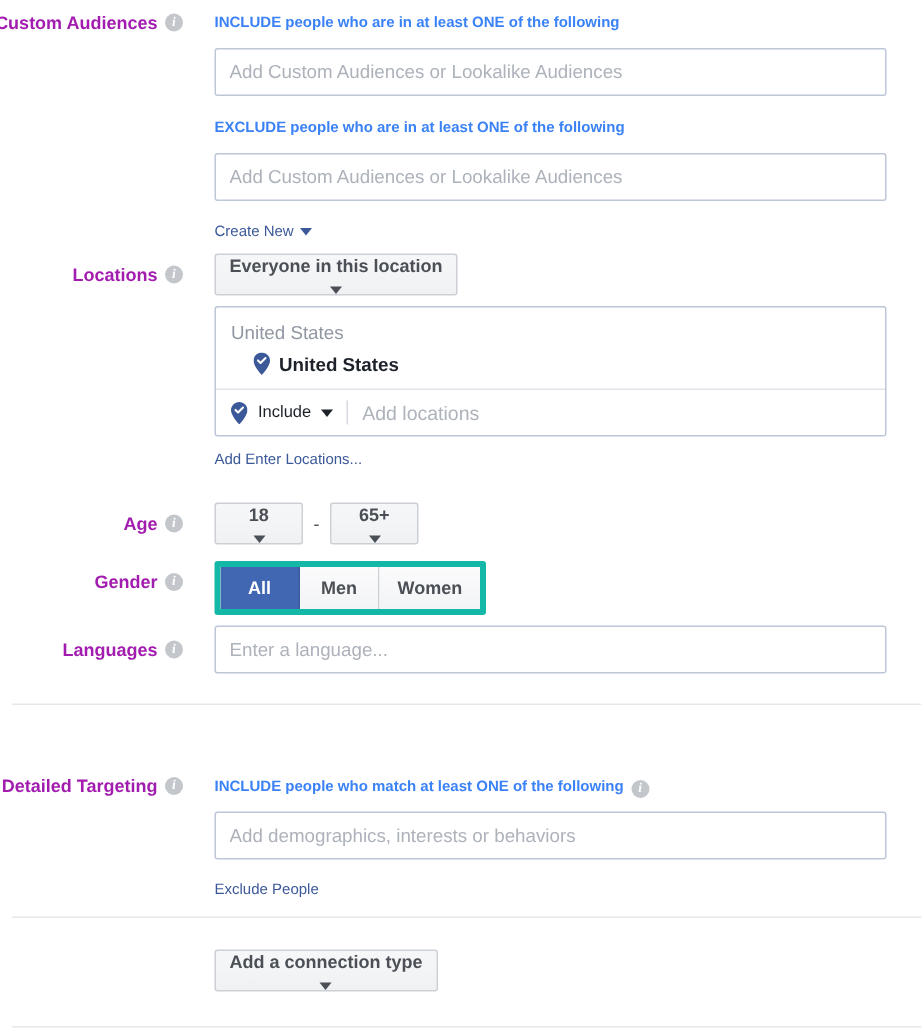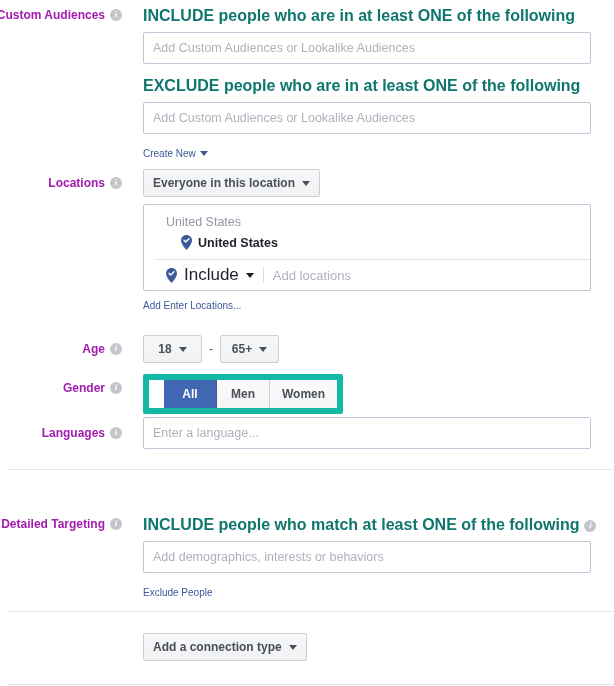--- a/index.html
+++ b/index.html
@@ -66,22 +66,22 @@
     font-weight: bold;
     font-style: italic;
     color: #ffffff;
     line-height: 13px;
   }
   .info-inline { margin-left: 5px; position: relative; top: 1px; }
 
   
   .section-heading {
     font-weight: bold;
-    font-size: 16px;
-    color: #0f766e;
+    font-size: 10px;
+    color: #3b82f6;
     line-height: 16px;
     display: flex;
     align-items: center;
   }
 
   
   .text-input {
     display: block;
     width: 448px;
     height: 32px;
@@ -126,20 +126,21 @@
     box-sizing: border-box;
     background: linear-gradient(#f6f7f9, #eff1f3);
     border: 1px solid #ccd0d5;
     border-radius: 2px;
     font-family: "Liberation Sans", sans-serif;
     font-size: 12px;
     font-weight: bold;
     color: #4b4f56;
     cursor: pointer;
     white-space: nowrap;
+    flex-direction: column;
   }
   .btn-select .caret { color: #4b4f56; }
 
   
   .loc-box {
     width: 448px;
     box-sizing: border-box;
     border: 1px solid #bdc7d8;
     border-radius: 2px;
     background: #ffffff;
@@ -165,21 +166,21 @@
     display: flex;
     align-items: center;
     height: 30px;
     padding: 0 10px;
     gap: 7px;
   }
   .inc-select {
     display: inline-flex;
     align-items: center;
     gap: 7px;
-    font-size: 17px;
+    font-size: 11px;
     color: #1d2129;
     cursor: pointer;
   }
   .inc-sep {
     width: 1px;
     height: 16px;
     background: #d6dae1;
     margin: 0 2px;
   }
   .loc-ph {
@@ -192,25 +193,24 @@
   .pin { flex: none; display: block; }
 
   
   .age-wrap { display: flex; align-items: center; gap: 7px; }
   .age-dash { color: #4b4f56; font-size: 12px; }
   .age-btn { min-width: 59px; justify-content: center; }
 
   
   .gender-group {
     display: inline-flex;
-    border: 6px solid #14b8a6;
+    border: 4px solid #14b8a6;
     border-radius: 2px;
     overflow: hidden;
     height: 28px;
-    padding-left: 15px;
   }
   .gender-btn {
     display: flex;
     align-items: center;
     justify-content: center;
     min-width: 53px;
     padding: 0 12px;
     box-sizing: border-box;
     font-size: 12px;
     font-weight: bold;
@@ -276,21 +276,21 @@
         <span class="lbl-text">Locations</span>
         <span class="info-icon"></span>
       </div>
       <div class="field-col">
 
         <div class="btn-select">
           <span>Everyone in this location</span>
           <span class="caret"></span>
         </div>
 
-        <div class="loc-box" style="margin-top:7px;padding-left:12px;">
+        <div class="loc-box" style="margin-top:7px;">
           <div class="loc-top">
             <div class="loc-group-title">United States</div>
             <div class="loc-entry">
               <svg class="pin" width="11" height="15" viewBox="0 0 11 15">
                 <path d="M5.5 0C2.46 0 0 2.46 0 5.5C0 9.2 5.5 15 5.5 15C5.5 15 11 9.2 11 5.5C11 2.46 8.54 0 5.5 0Z" fill="#3b5998"></path>
                 <path d="M3 5.3 L4.7 7 L8 3.7" stroke="#ffffff" stroke-width="1.4" fill="none" stroke-linecap="round" stroke-linejoin="round"></path>
               </svg>
               <span>United States</span>
             </div>
           </div>

